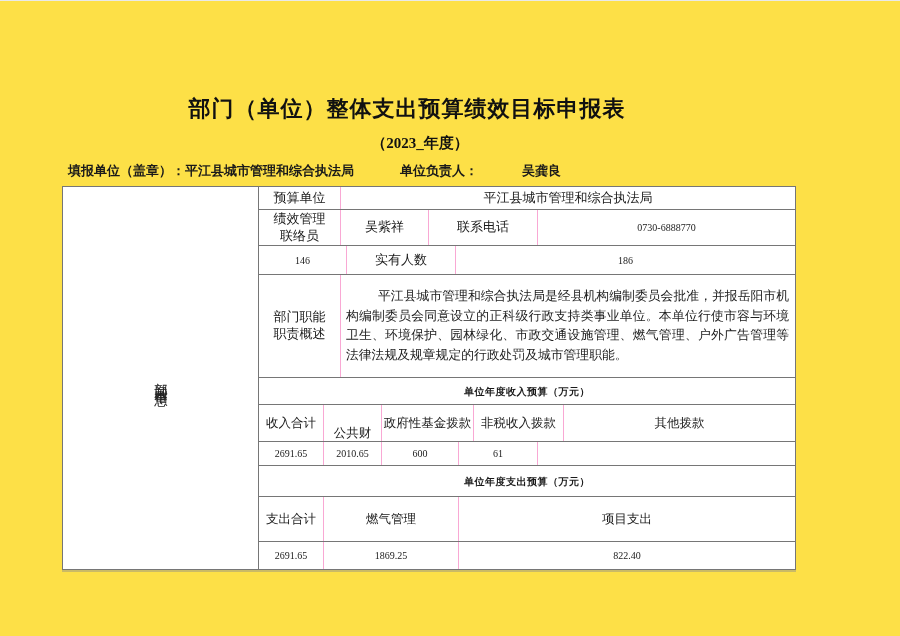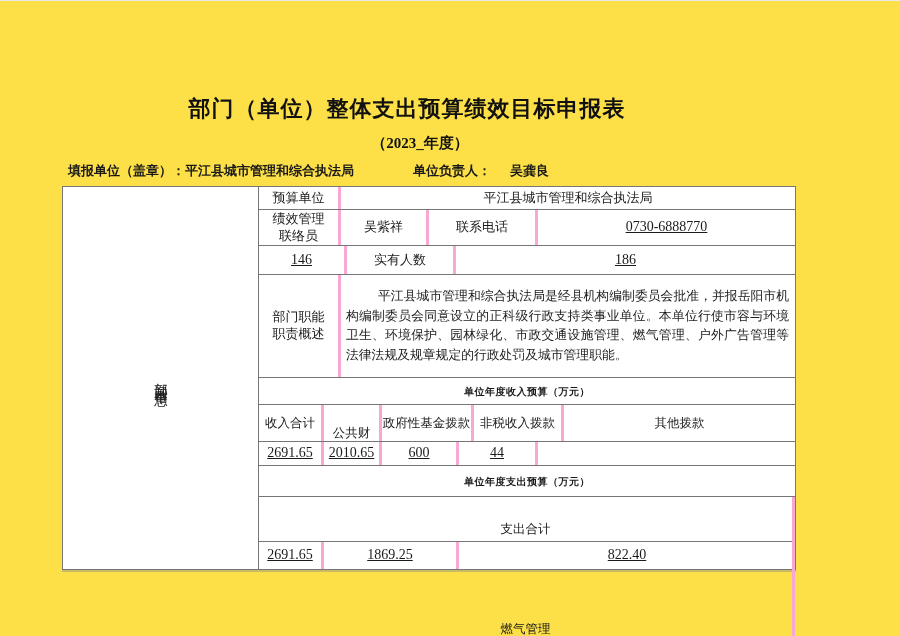--- a/index.html
+++ b/index.html
@@ -29,22 +29,22 @@
     padding-right:18px;
     text-align:center;
     font-size:15px; font-weight:bold;
     color:#111;
   }
   .info-line{
     position:absolute; top:160px; left:62px; width:734px; height:22px;
     font-size:13px; font-weight:600;
   }
   .info-fill  { position:absolute; left:6px;   top:2px; white-space:nowrap; }
-  .info-resp  { position:absolute; left:351px; top:2px; white-space:nowrap; }
-  .info-name  { position:absolute; left:448px; top:2px; white-space:nowrap; }
+  .info-resp  { position:absolute; left:338px; top:2px; white-space:nowrap; }
+  .info-name  { position:absolute; left:460px; top:2px; white-space:nowrap; }
 
   
   .main-table{
     position:absolute; left:62px; top:186px;
     width:734px; height:384px;
     border:1px solid #767676;
     display:flex;
     background:#fff;
     box-shadow:0 2px 0 rgba(140,140,140,.45);
   }
@@ -54,53 +54,53 @@
     display:flex; align-items:center; justify-content:center;
   }
   .side-label{
     writing-mode:vertical-rl; text-orientation:upright;
     font-size:13.5px; letter-spacing:2px; color:#222;
   }
   .content-col{ flex:1; display:flex; flex-direction:column; }
   .t-row{ display:flex; border-bottom:1px solid #767676; }
   .t-row:last-child{ border-bottom:none; }
   .t-cell{
-    border-right:3px solid #f9a8d4;
+    border-right:1px solid #f9a8d4;
     display:flex; align-items:center; justify-content:center;
     text-align:center;
     font-size:13px; line-height:1.3;
     overflow:hidden;
   }
   .t-cell:last-child{ border-right:none; flex:1; }
   .wrap4{ max-width:58px; display:block; text-align:center; }
   .wrap3{ max-width:42px; display:block; text-align:center;margin-top:36px; }
 
   .r1{ height:23px; }  .r2{ height:36px; }  .r3{ height:29px; }
   .r4{ height:103px; } .r5{ height:27px; }  .r6{ height:37px; }
-  .r7{ height:24px; }  .r8{ height:31px; }  .r9{ height:45px;flex-direction:column; }
+  .r7{ height:24px; }  .r8{ height:31px; }  .r9{ height:45px; }
   .r10{ height:27px; }
 
   .w82{ flex:0 0 82px; }  .w88{ flex:0 0 88px; }  .w109{ flex:0 0 109px; }
   .w65{ flex:0 0 65px; }  .w58{ flex:0 0 58px; }  .w92{ flex:0 0 92px; }
   .w90{ flex:0 0 90px; }  .w77{ flex:0 0 77px; }  .w79{ flex:0 0 79px; }
   .w135{ flex:0 0 135px; }
 
   .section-title{
     font-weight:bold; font-size:10px; letter-spacing:.5px;
     justify-content:center;
   }
   .duty-cell{ align-items:center; justify-content:flex-start; text-align:left; }
   .duty-text{
     width:100%;
     padding:0 6px 0 5px;
     font-size:12.8px; line-height:19.5px;
     text-align:justify; text-indent:2.5em;
     color:#1c1c1c;
   }
-  .num{ font-size:14px;text-decoration:underline; }
+  .num{ font-size:10px; }
   .hdr{ font-size:12.5px; }
 </style>
 </head>
 <body>
 
 <div class="page">
 
   <div class="doc-title">部门（单位）整体支出预算绩效目标申报表</div>
   <div class="doc-subtitle">（2023_年度）</div>
 
@@ -158,21 +158,21 @@
           </div>
         <div class="t-cell w92 hdr">政府性基金拨款</div>
         <div class="t-cell w90 hdr">非税收入拨款</div>
         <div class="t-cell hdr">其他拨款</div>
       </div>
 
       <div class="t-row r7">
         <div class="t-cell w65 num">2691.65</div>
         <div class="t-cell w58 num">2010.65</div>
         <div class="t-cell w77 num">600</div>
-        <div class="t-cell w79 num">44</div>
+        <div class="t-cell w79 num">61</div>
         <div class="t-cell num"></div>
       </div>
 
       <div class="t-row r8">
         <div class="t-cell section-title">单位年度支出预算（万元）</div>
       </div>
 
       <div class="t-row r9">
         <div class="t-cell w65 hdr">支出合计</div>
         <div class="t-cell w135 hdr">燃气管理</div>

